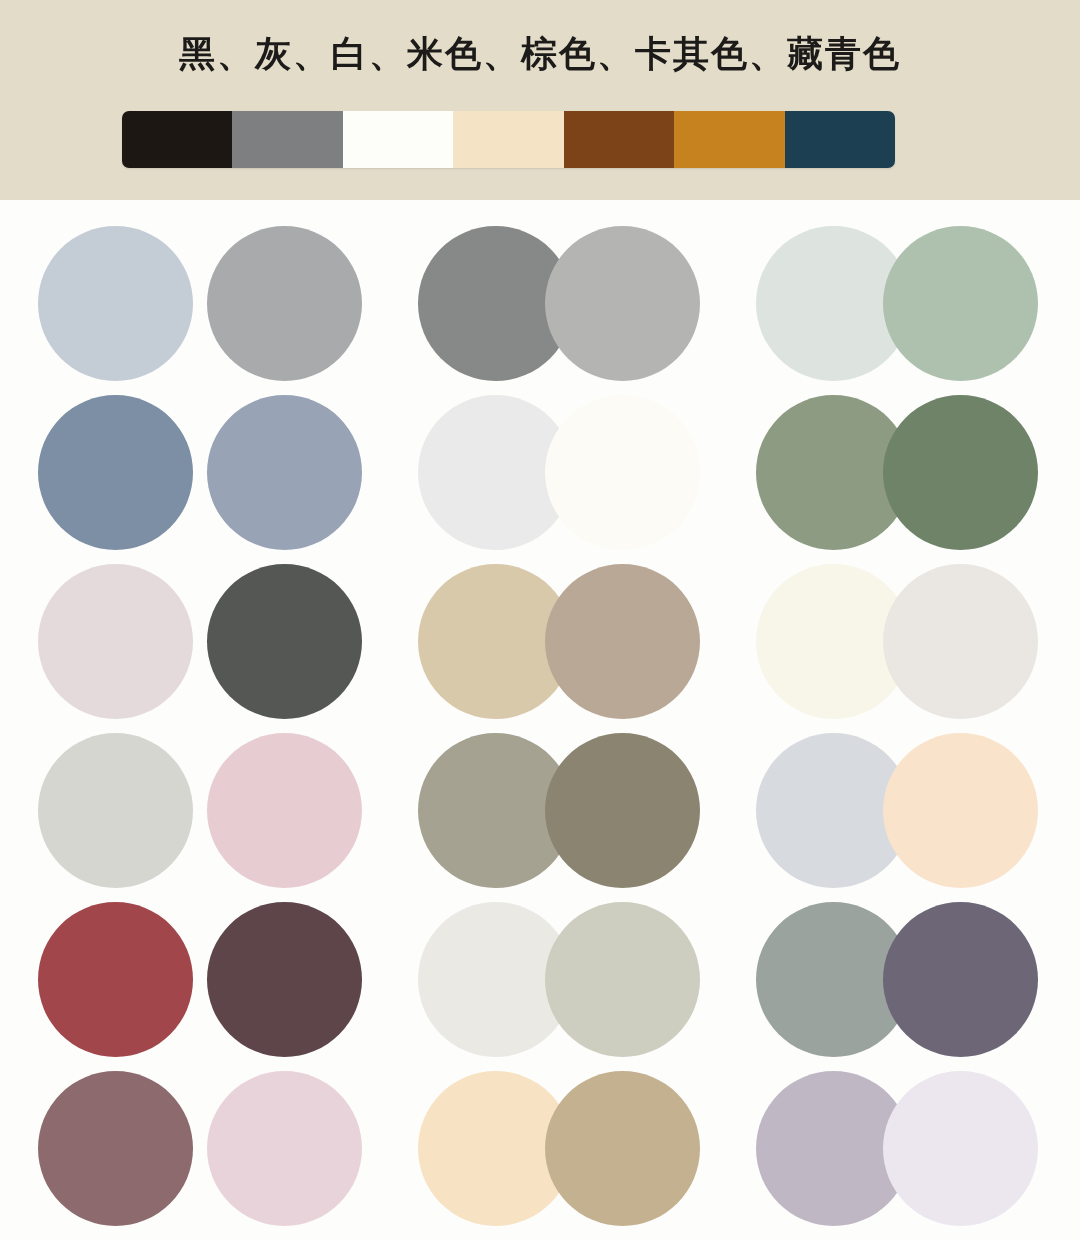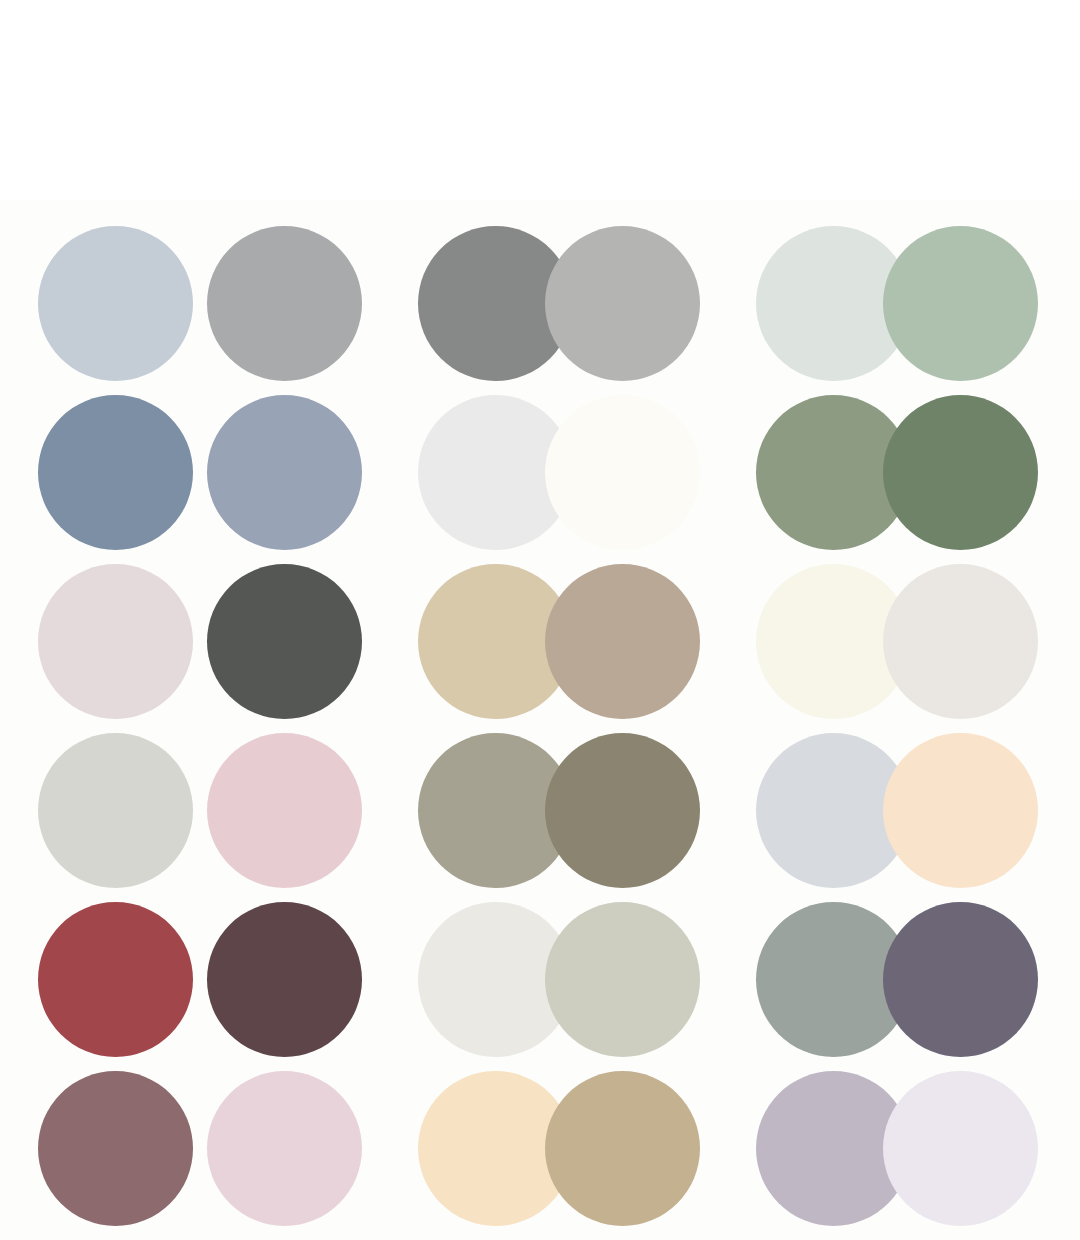--- a/index.html
+++ b/index.html
@@ -104,20 +104,32 @@
     width: 155px;
     height: 155px;
     border-radius: 50%;
   }
 </style>
 </head>
 <body>
 
 <div id="page">
 
+  <div class="header">
+    <div class="header-title">黑、灰、白、米色、棕色、卡其色、藏青色</div>
+    <div class="swatch-bar">
+        <div class="swatch" style="background: rgb(29, 23, 20);"></div>
+        <div class="swatch" style="background: rgb(126, 127, 129);"></div>
+        <div class="swatch" style="background: rgb(253, 253, 250);"></div>
+        <div class="swatch" style="background: rgb(245, 227, 198);"></div>
+        <div class="swatch" style="background: rgb(125, 67, 24);"></div>
+        <div class="swatch" style="background: rgb(197, 130, 31);"></div>
+        <div class="swatch" style="background: rgb(28, 63, 82);"></div>
+      </div>
+  </div>
 
   <div class="grid-area">
     <div class="grid">
         <div class="cell">
           <div class="dot" style="background: rgb(196, 204, 214);"></div>
         </div>
         <div class="cell">
           <div class="dot" style="background: rgb(169, 170, 172);"></div>
         </div>
         <div class="cell">

